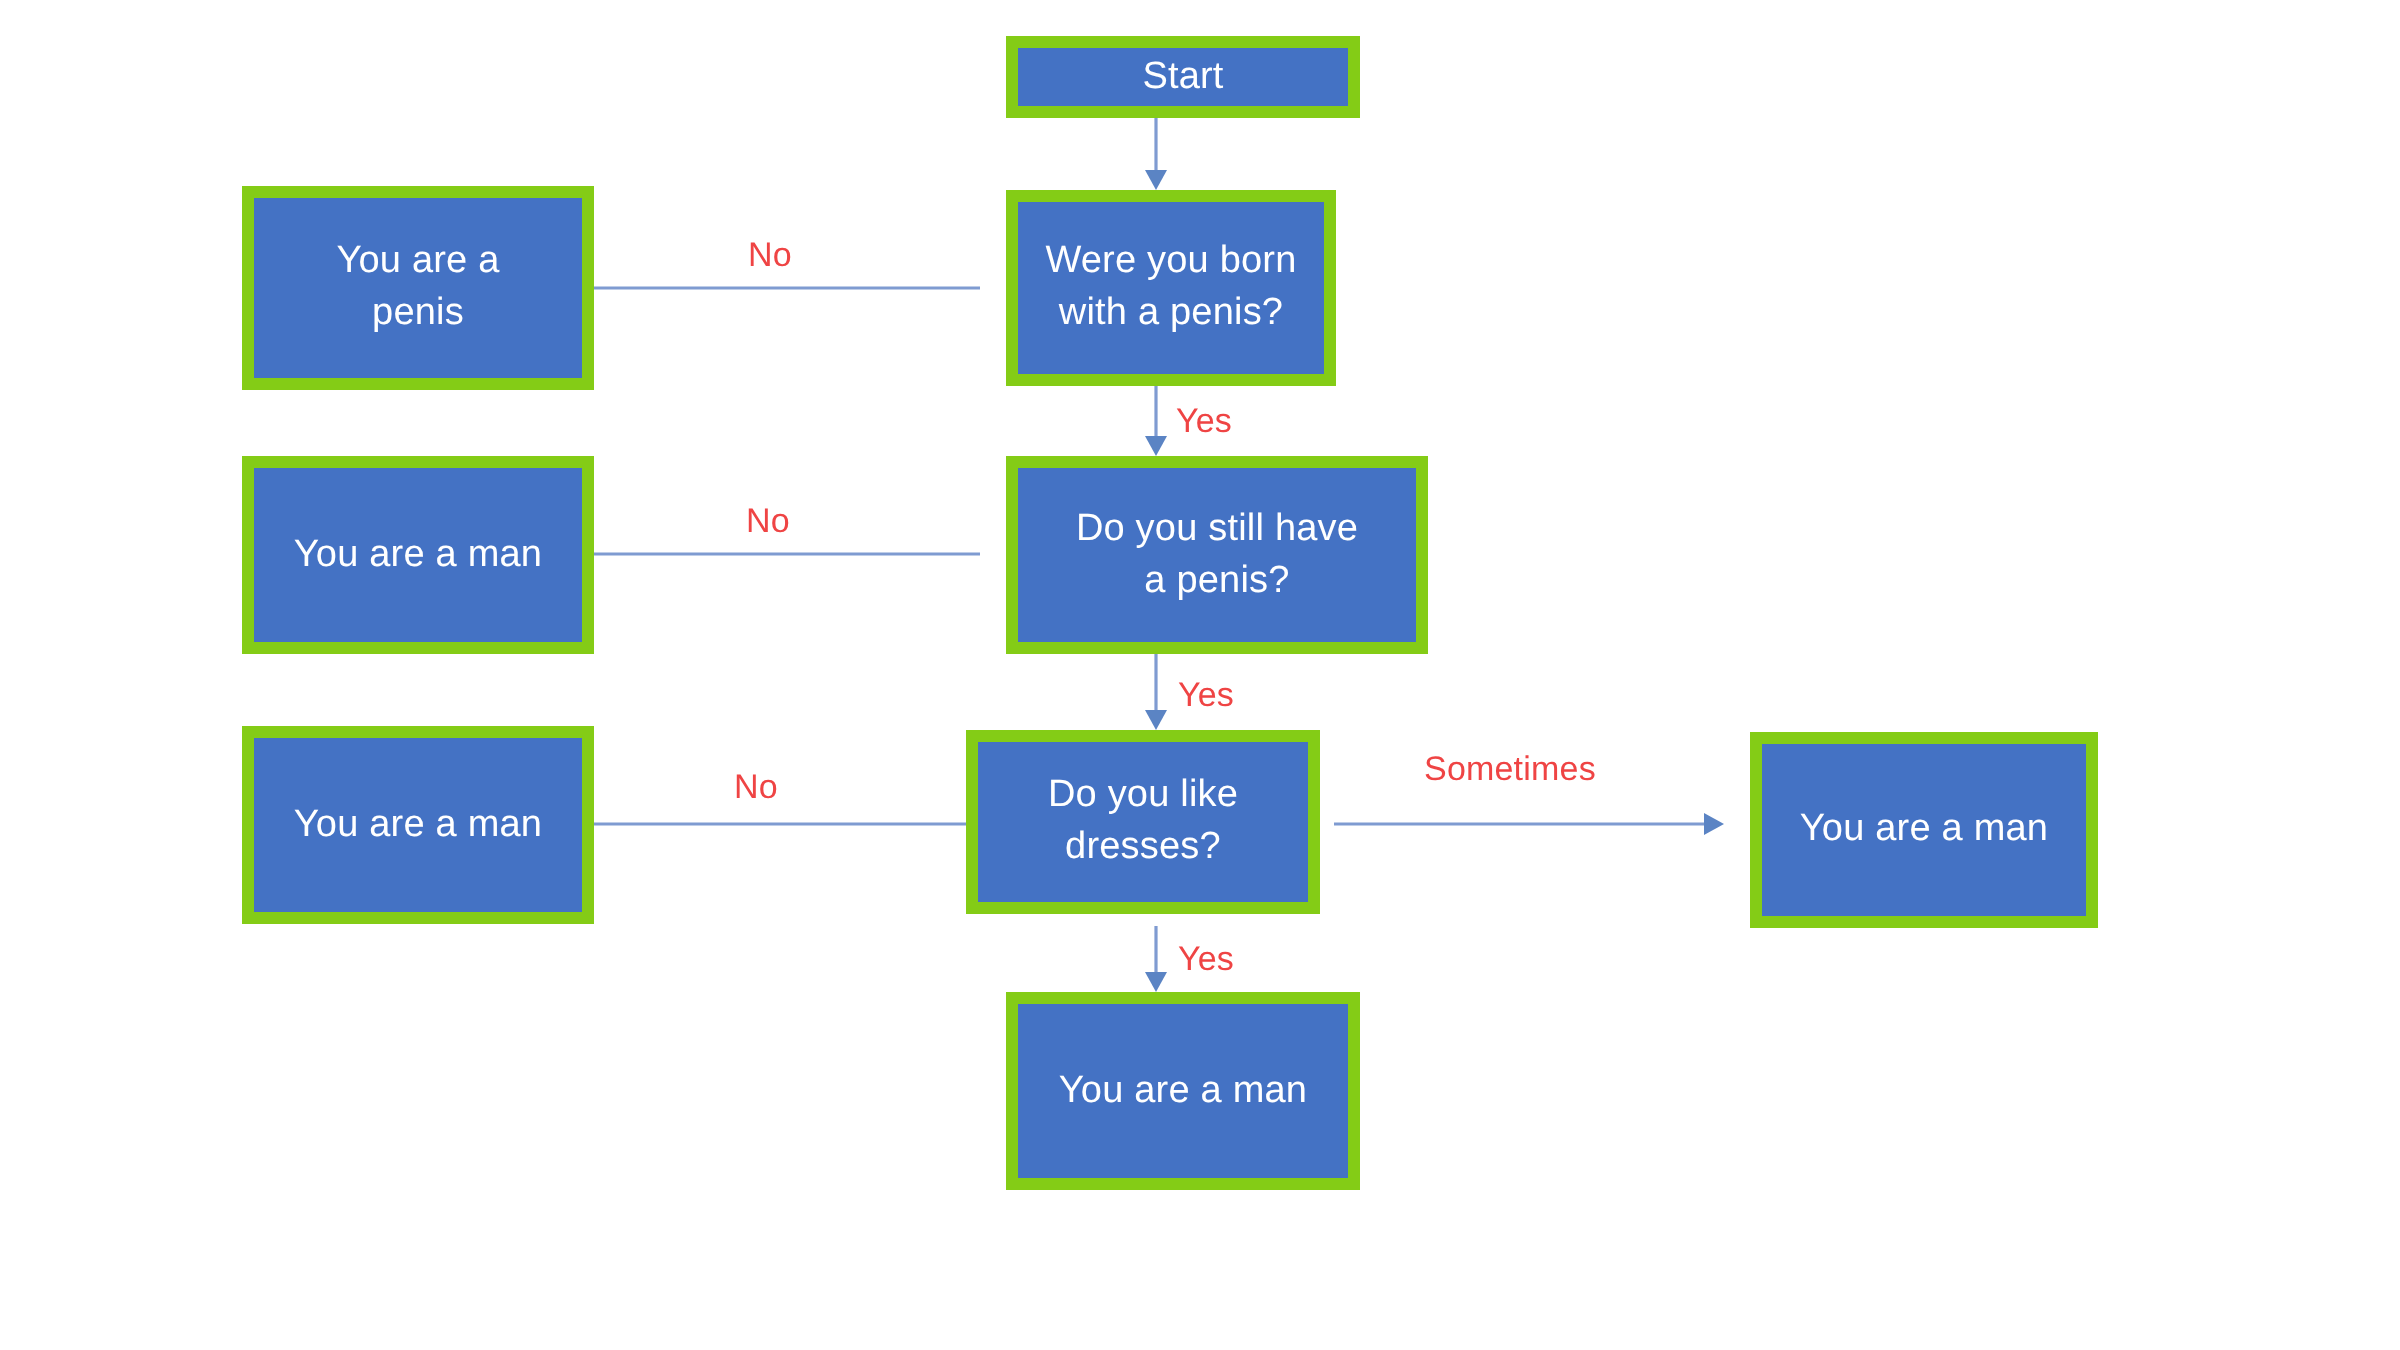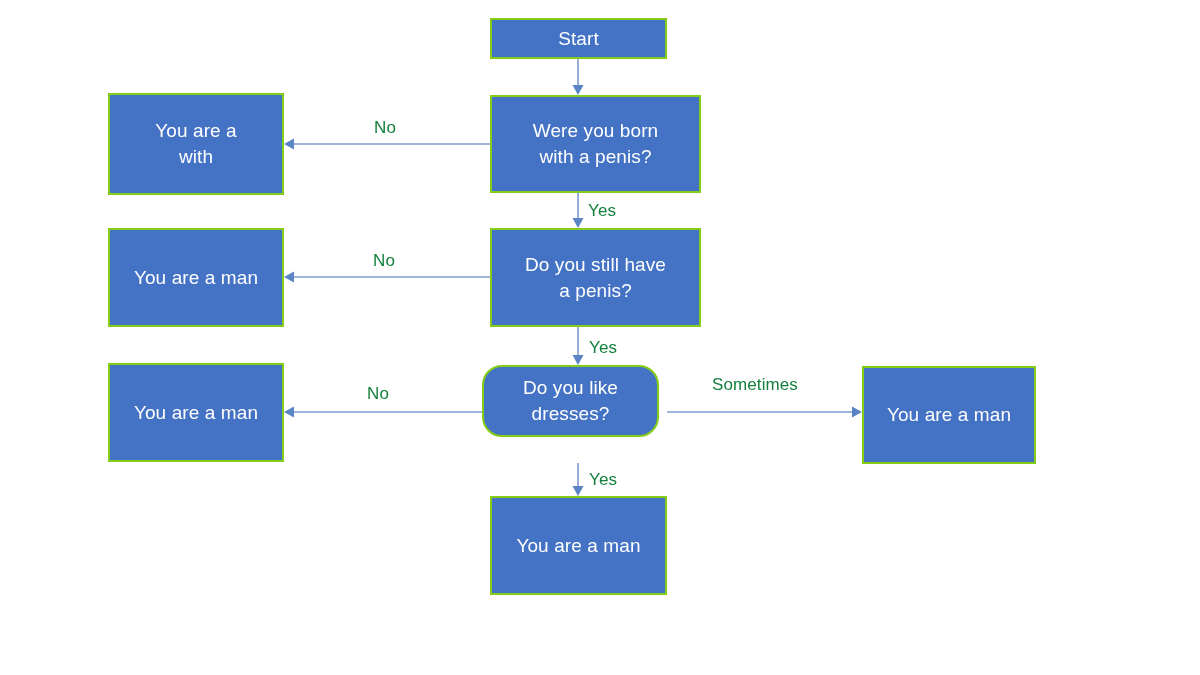--- a/index.html
+++ b/index.html
@@ -15,40 +15,41 @@
   }
   #canvas {
     position: relative;
     width: 1200px;
     height: 675px;
     background: #ffffff;
   }
   .node {
     position: absolute;
     background: #4472C4;
-    border: 2px solid #84cc16;
+    border: 6px solid #84cc16;
     color: #ffffff;
     display: flex;
     align-items: center;
     justify-content: center;
     text-align: center;
     box-sizing: border-box;
     font-size: 19px;
     line-height: 1.35;
     letter-spacing: 0.1px;
     font-weight: 400;
     padding: 2px 8px;
+    margin-left: 13px;
   }
   .node span {
     display: block;
     width: 100%;
   }
   .edge-label {
     position: absolute;
-    color: #15803d;
+    color: #ef4444;
     font-size: 17px;
     line-height: 1;
     white-space: nowrap;
     letter-spacing: 0.1px;
   }
   svg.edges {
     position: absolute;
     left: 0;
     top: 0;
     width: 1200px;
@@ -109,40 +110,40 @@
     <g>
       <line class="edge-line" x1="578" y1="463" x2="578" y2="489"></line>
       <polygon class="arrow-head" points="578,496 572.5,486 583.5,486"></polygon>
     </g>
   </svg>
 
   <div class="node" style="left:490px; top:18px; width:177px; height:41px;">
     <span>Start</span>
   </div>
 
-  <div class="node" style="left:490px; top:95px; width:211px; height:98px;">
+  <div class="node" style="left:490px; top:95px; width:165px; height:98px;">
     <span style="white-space:pre-line;">Were you born
 with a penis?</span>
   </div>
 
   <div class="node" style="left:108px; top:93px; width:176px; height:102px;">
     <span style="white-space:pre-line;">You are a
-with</span>
+penis</span>
   </div>
 
   <div class="node" style="left:490px; top:228px; width:211px; height:99px;">
     <span style="white-space:pre-line;">Do you still have
 a penis?</span>
   </div>
 
   <div class="node" style="left:108px; top:228px; width:176px; height:99px;">
     <span>You are a man</span>
   </div>
 
-  <div class="node" style="left:482px; top:365px; width:177px; height:72px;border-radius:20px;">
+  <div class="node" style="left:470px; top:365px; width:177px; height:92px;">
     <span style="white-space:pre-line;">Do you like
 dresses?</span>
   </div>
 
   <div class="node" style="left:108px; top:363px; width:176px; height:99px;">
     <span>You are a man</span>
   </div>
 
   <div class="node" style="left:862px; top:366px; width:174px; height:98px;">
     <span>You are a man</span>

